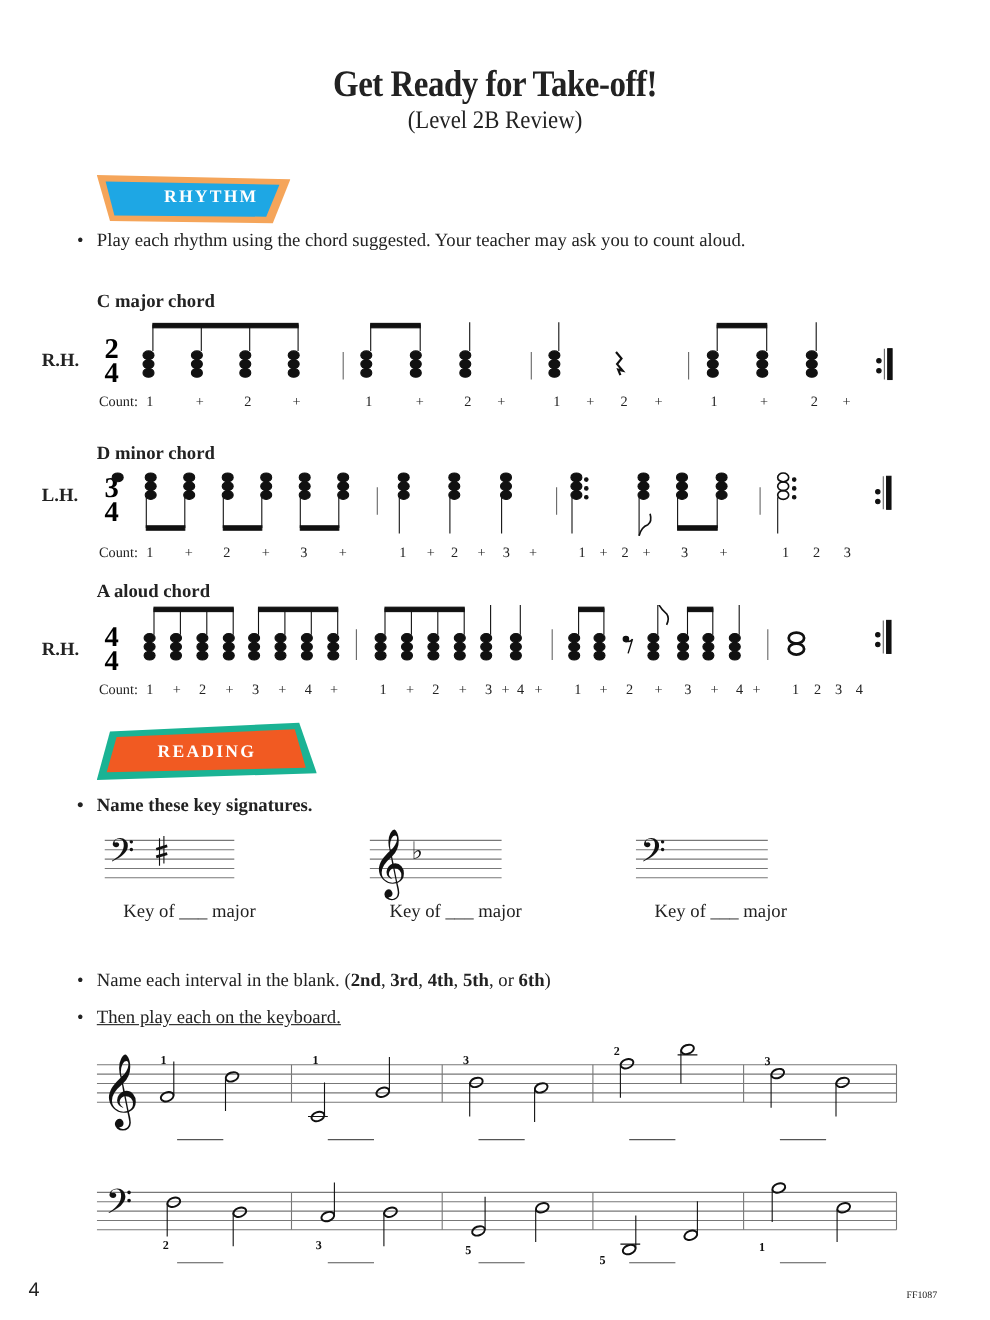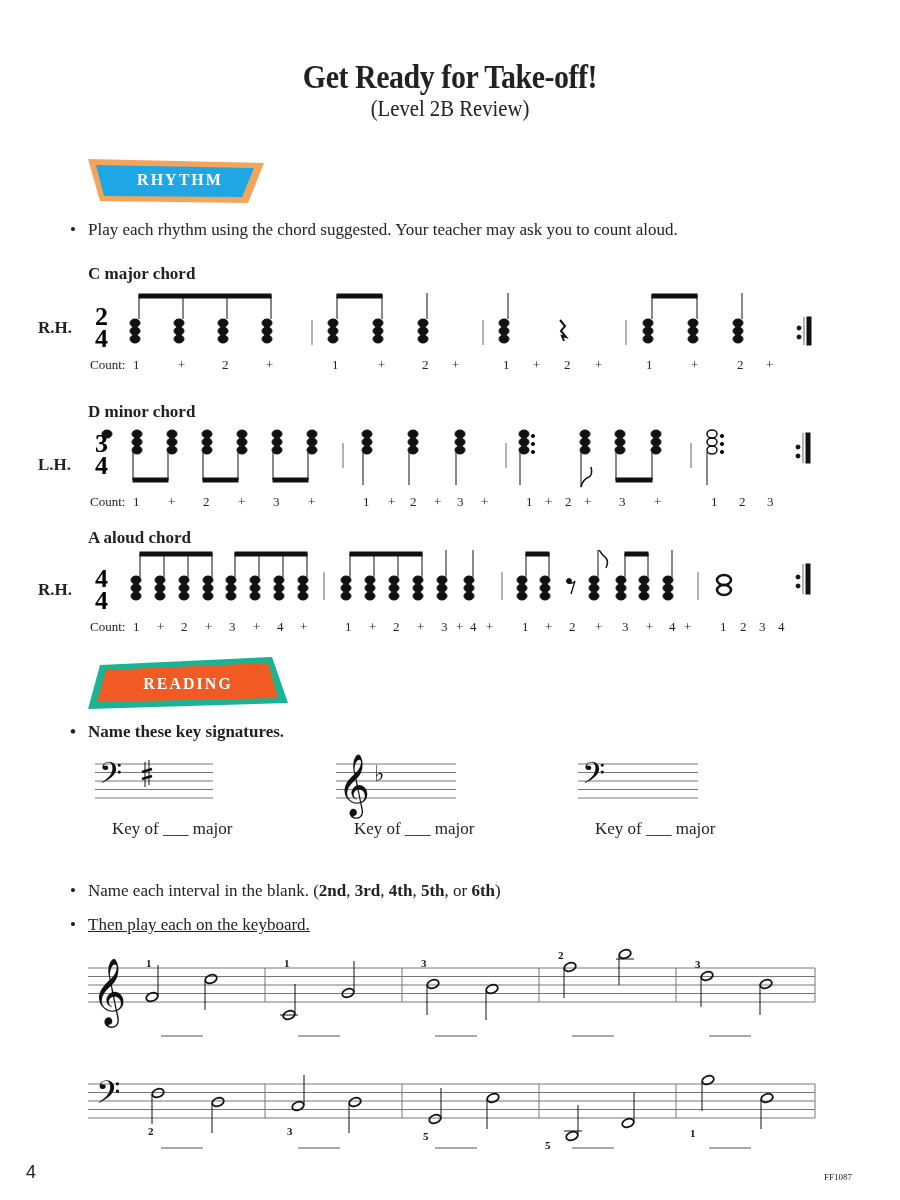--- a/index.html
+++ b/index.html
@@ -22,24 +22,24 @@
 <body>
 
 <div class="abs title">Get Ready for Take-off!</div>
 <div class="abs subtitle">(Level 2B Review)</div>
 
 <div class="abs" style="left:88px;top:157px;width:176px;height:48px;">
   <svg width="176" height="48">
     <polygon points="0,2 176,6 160,46 12,44" fill="#f5a55a"></polygon>
     <polygon points="8,8 166,11 154,40 16,39" fill="#1ea7e4"></polygon>
   </svg>
-  <div class="abs banner" style="left:4px;top:14px;width:176px;">RHYTHM</div>
+  <div class="abs banner" style="left:16px;top:14px;width:176px;">RHYTHM</div>
 </div>
 
-<div class="abs bullet" style="top:220px;"><span class="dot">•</span><span>Play each rhythm using the chord suggested. Your teacher may ask you to count aloud.</span></div>
+<div class="abs bullet" style="top:209px;"><span class="dot">•</span><span>Play each rhythm using the chord suggested. Your teacher may ask you to count aloud.</span></div>
 
 <div class="abs chord-title" style="top:264px;">C major chord</div>
 <div class="abs hand" style="top:318px;">R.H.</div>
 <svg class="abs" style="left:90px;top:285px;" width="740" height="95">
   <text x="5" y="40" font-size="26" font-weight="bold">2</text>
   <text x="5" y="62" font-size="26" font-weight="bold">4</text>
   <g fill="#111" stroke="#111">
 
     <g>
         <ellipse cx="45" cy="38" rx="5" ry="4"></ellipse>
@@ -140,21 +140,21 @@
   <span class="abs" style="left:533px">+</span>
   <span class="abs" style="left:564px">2</span>
   <span class="abs" style="left:595px">+</span>
   <span class="abs" style="left:646px">1</span>
   <span class="abs" style="left:691px">+</span>
   <span class="abs" style="left:737px">2</span>
   <span class="abs" style="left:766px">+</span>
 </div>
 
 <div class="abs chord-title" style="top:402px;">D minor chord</div>
-<div class="abs hand" style="top:455px;">L.H.</div>
+<div class="abs hand" style="top:440px;">L.H.</div>
 <svg class="abs" style="left:90px;top:425px;" width="740" height="75">
   <text x="5" y="27" font-size="26" font-weight="bold">3</text>
   <text x="5" y="49" font-size="26" font-weight="bold">4</text>
   <g fill="#111" stroke="#111">
 
     <g>
         <ellipse cx="17" cy="9" rx="5" ry="4" transform="translate(0,0)"></ellipse>
       </g>
     <g>
         <ellipse cx="47" cy="9" rx="5" ry="4"></ellipse>

